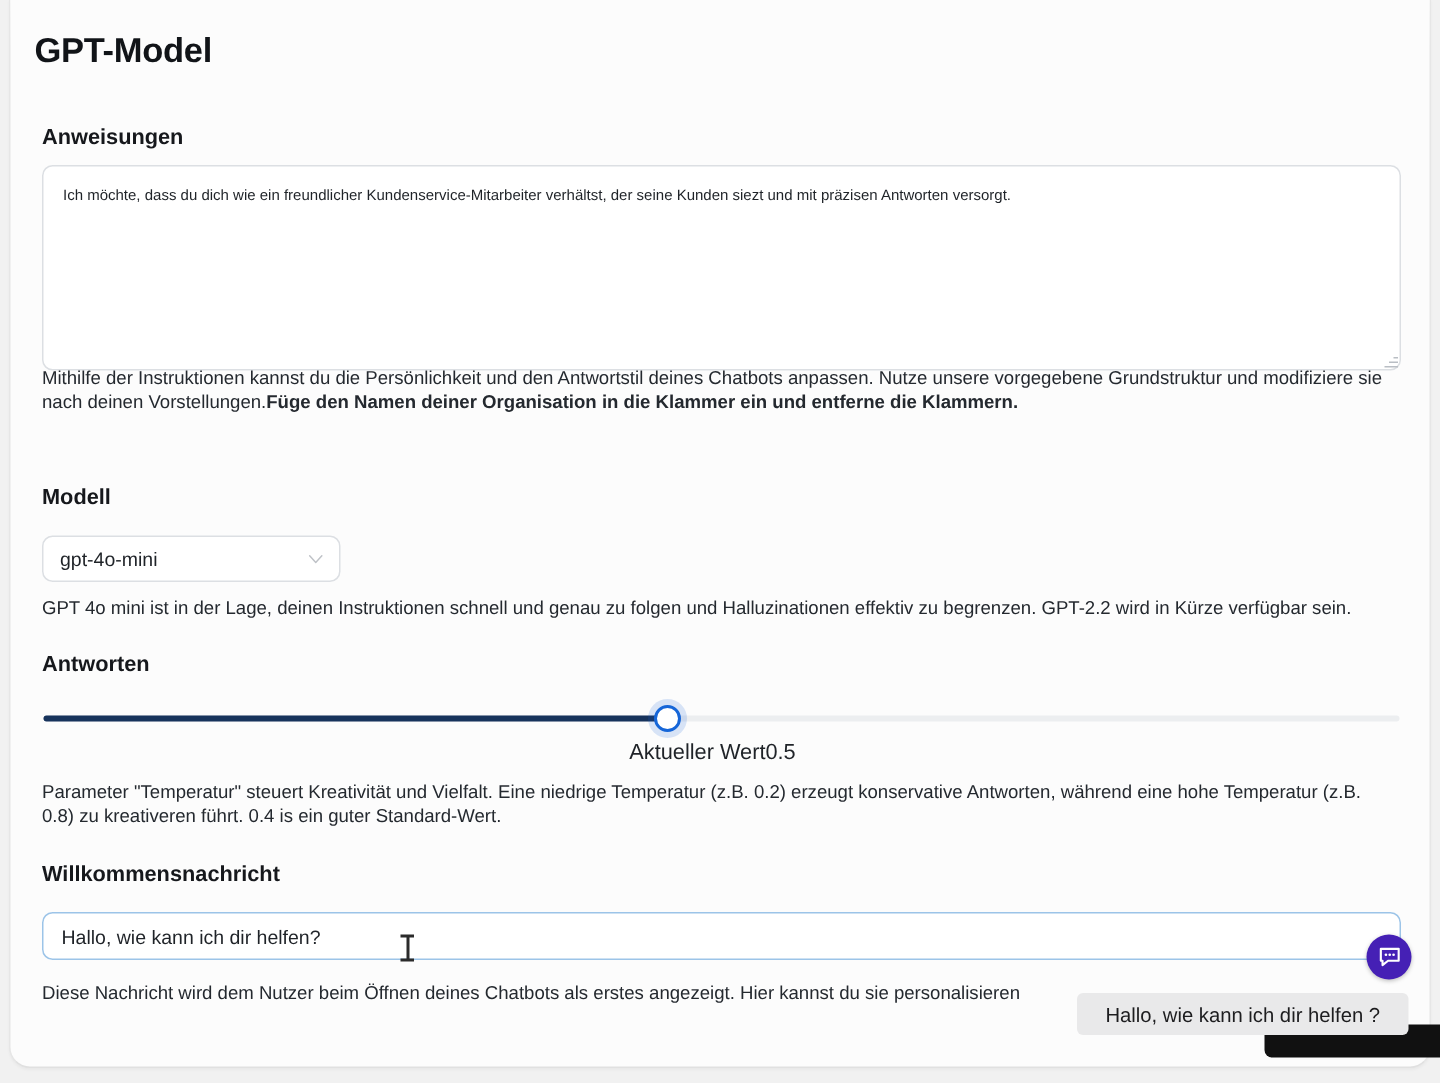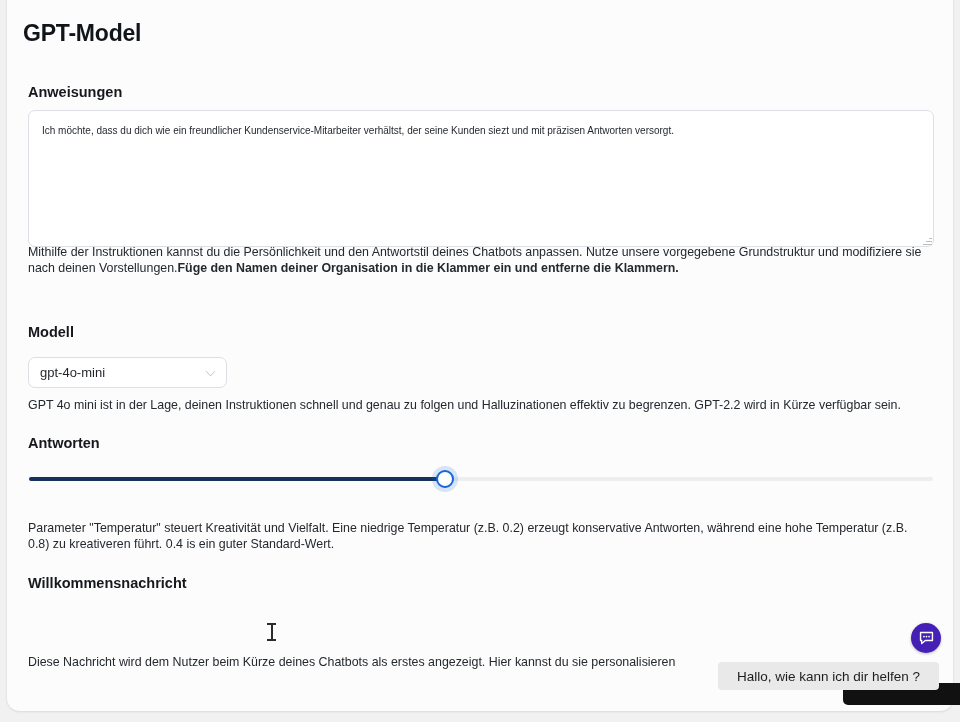--- a/index.html
+++ b/index.html
@@ -301,27 +301,29 @@
       <p class="help-text model-help">GPT 4o mini ist in der Lage, deinen Instruktionen schnell und genau zu folgen und Halluzinationen effektiv zu begrenzen. GPT-2.2 wird in Kürze verfügbar sein.</p>
 
       <div class="section-label label-temperatur">Antworten</div>
 
       <div class="slider-wrap">
         <div class="slider-track"></div>
         <div class="slider-fill" style="width: 415.84px;"></div>
         <div class="slider-thumb" style="left: 406.84px;"></div>
       </div>
 
+      <div class="slider-value"><span>Aktueller Wert</span><span class="val">0.5</span></div>
 
       <p class="help-text temp-help">Parameter "Temperatur" steuert Kreativität und Vielfalt. Eine niedrige Temperatur (z.B. 0.2) erzeugt konservative Antworten, während eine hohe Temperatur (z.B. 0.8) zu kreativeren führt. 0.4 is ein guter Standard-Wert.</p>
 
       <div class="section-label label-welcome">Willkommensnachricht</div>
 
-
-      <p class="help-text welcome-help">Diese Nachricht wird dem Nutzer beim Kürze deines Chatbots als erstes angezeigt. Hier kannst du sie personalisieren</p>
+      <input class="welcome-input" type="text" spellcheck="false" value="Hallo, wie kann ich dir helfen?" placeholder="Hallo, wie kann ich dir helfen?" style="">
+
+      <p class="help-text welcome-help">Diese Nachricht wird dem Nutzer beim Öffnen deines Chatbots als erstes angezeigt. Hier kannst du sie personalisieren</p>
 
       <div class="text-caret">
         <i class="stem"></i>
           <i class="top"></i>
           <i class="bot"></i>
       </div>
 
     </div>
   </div>
 

